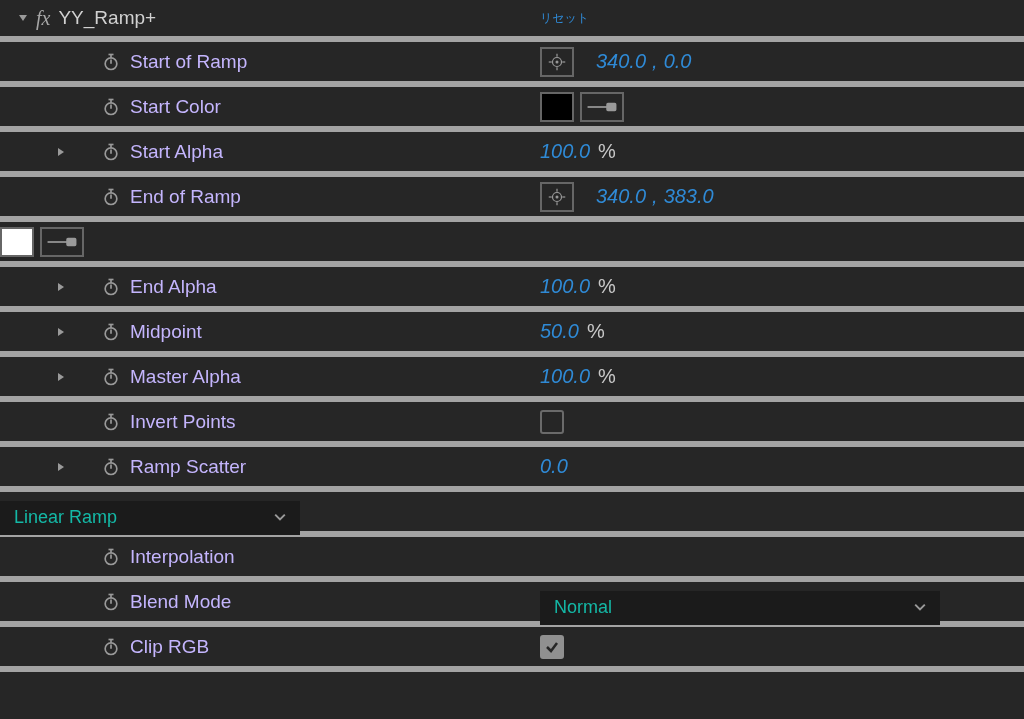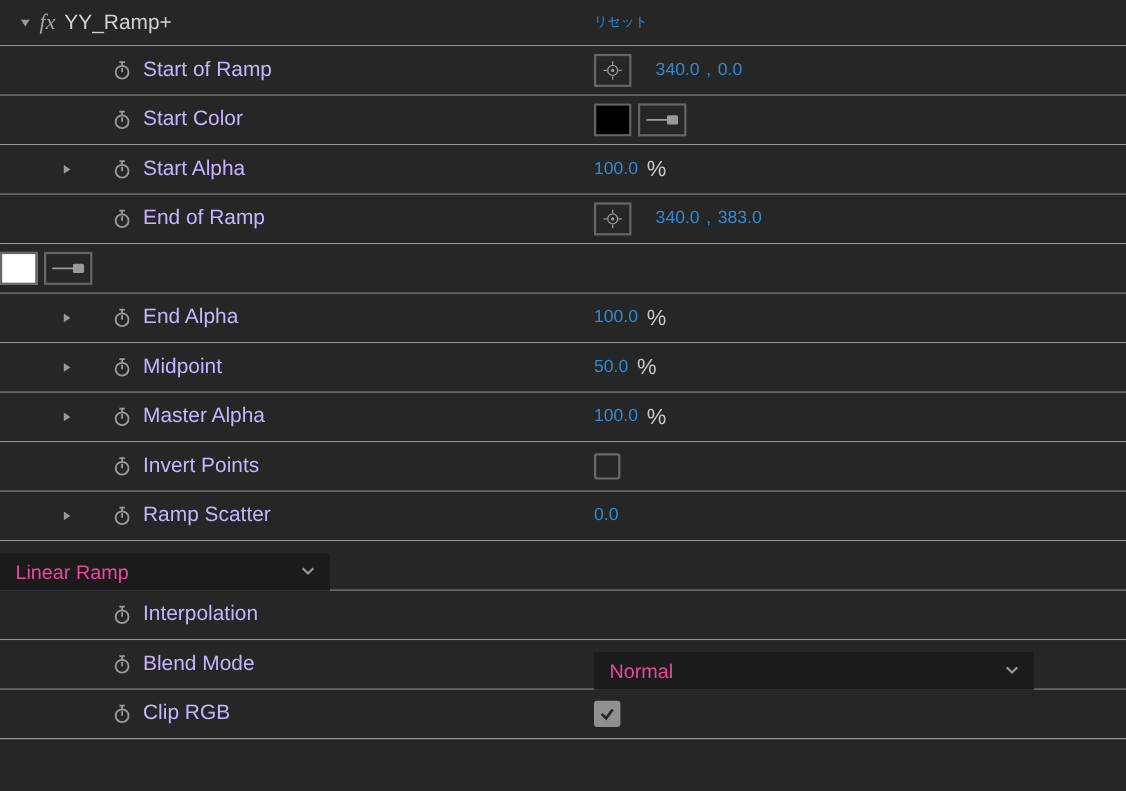--- a/index.html
+++ b/index.html
@@ -10,21 +10,21 @@
     font-family: -apple-system, BlinkMacSystemFont, "Segoe UI", Arial, sans-serif;
     font-size: 18px;
     color: #d1d1d1;
     overflow: hidden;
   }
   .panel { width: 100%; }
   .row {
     display: flex;
     align-items: center;
     height: 45px;
-    border-bottom: 1px solid #a3a3a3;
+    border-bottom: 6px solid #a3a3a3;
     background: #262626;
   }
   .header-row { height: 42px; }
   .label-side {
     display: flex;
     align-items: center;
     width: 540px;
     flex: 0 0 540px;
     padding-left: 8px;
   }
@@ -77,22 +77,23 @@
     font-size: 19px;
     margin-left: 4px;
   }
   .reset-link {
     color: #2f8ad6;
     font-size: 12px;
     cursor: pointer;
   }
   .blue-val {
     color: #2f8ad6;
-    font-size: 16px;
+    font-size: 20px;
     cursor: ew-resize;
+    font-style: italic;
   }
   .pct {
     color: #c8c8c8;
     font-size: 20px;
     margin-left: 2px;
   }
   .target-btn {
     width: 34px;
     height: 30px;
     border: 2px solid #666666;
@@ -138,21 +139,21 @@
     border: 2px solid #909090;
   }
   .chk.checked svg { width: 16px; height: 16px; }
   .select {
     height: 34px;
     background: #1b1b1b;
     display: flex;
     align-items: center;
     justify-content: space-between;
     padding: 0 14px;
-    color: #ec4899;
+    color: #14b8a6;
     font-size: 18px;
     cursor: pointer;
     margin-top: 12px;
   }
   .select.long { width: 300px; }
   .select.med  { width: 230px; }
   .select.xl   { width: 400px; }
   .select .chev { color: #9a9a9a; font-size: 14px; }
   .indent-1 { margin-left: 38px; }
 </style>

